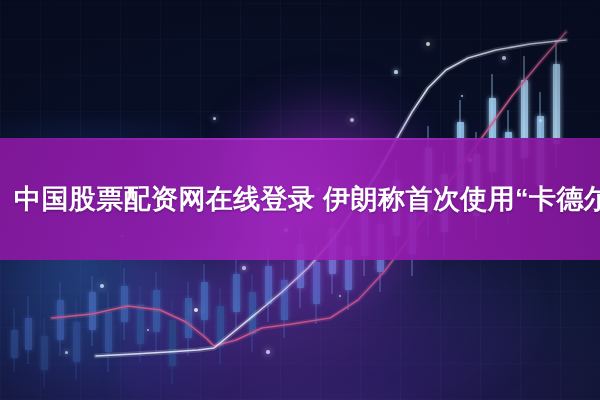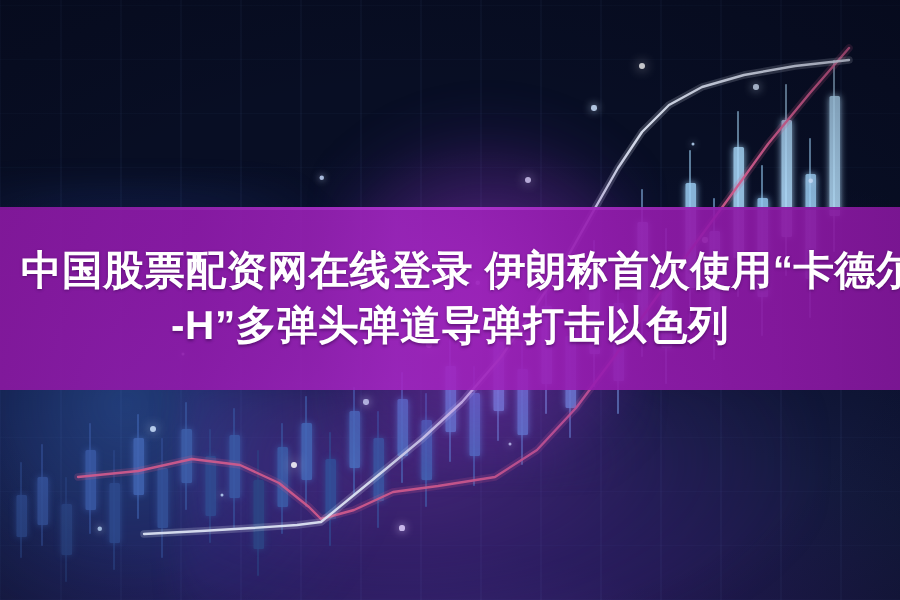--- a/index.html
+++ b/index.html
@@ -282,16 +282,15 @@
     </div>
 
   <div class="bg-glow-center"></div>
   <div class="bg-vignette"></div>
 
   <div class="band"></div>
   <div class="band-top-edge"></div>
 
   <div class="headline">
     <div class="line line-1">中国股票配资网在线登录 伊朗称首次使用“卡德尔</div>
-    <div class="line line-2">-H”多弹头弹道导弹打击以色列</div>
   </div>
 
 </div>
 
 </body></html>

